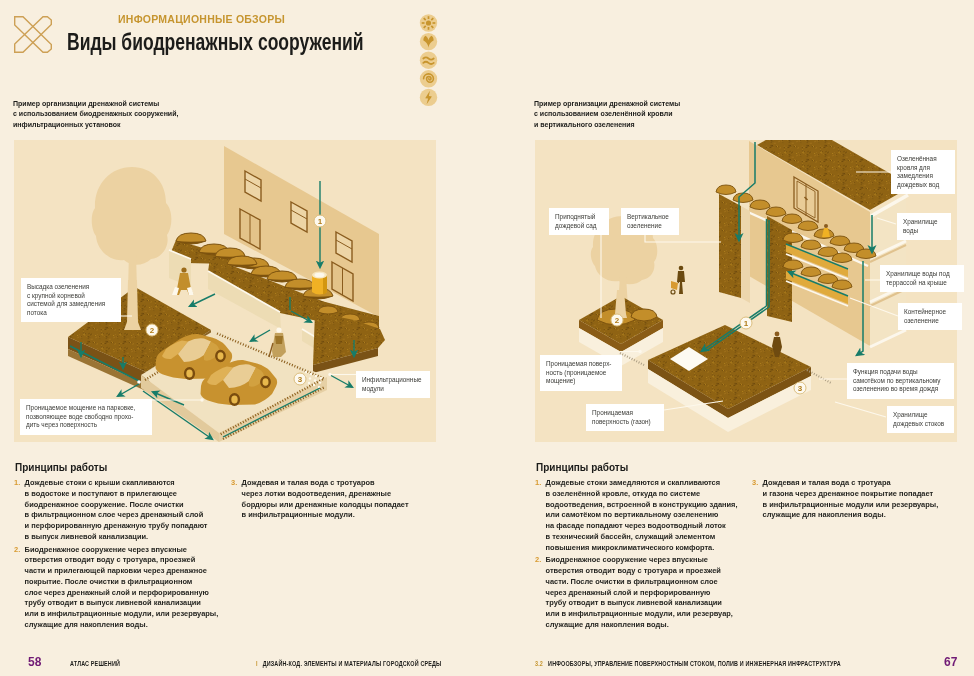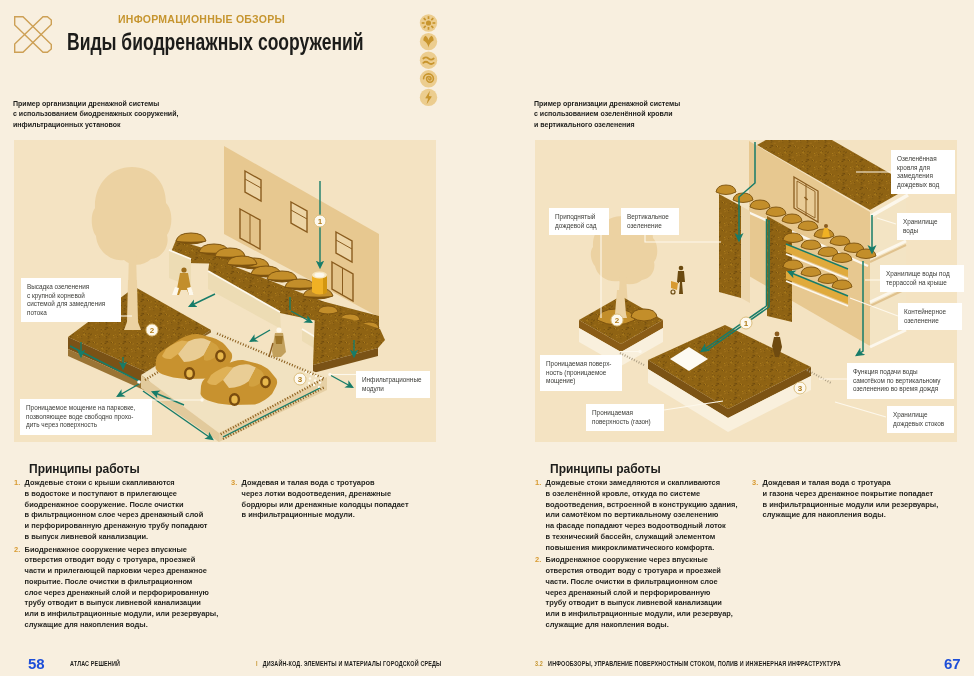--- a/index.html
+++ b/index.html
@@ -3,27 +3,27 @@
 <style>
 html,body{margin:0;padding:0;}
 body{width:974px;height:676px;overflow:hidden;background:#f8efdf;font-family:"Liberation Sans",sans-serif;}
 .page{position:absolute;left:0;top:0;width:974px;height:676px;background:#f8efdf;}
 .abs{position:absolute;}
 .gold{color:#c6952f;}
 .eyebrow{font-weight:bold;font-size:10.5px;letter-spacing:0.25px;color:#c6952f;}
 .title{font-weight:bold;font-size:24px;color:#1c1c1a;transform:scaleX(0.73);transform-origin:left top;white-space:nowrap;}
 .subhead{font-weight:bold;font-size:7.4px;line-height:10.3px;color:#1c1c1a;transform:scaleX(0.95);transform-origin:left top;white-space:nowrap;}
 .panel{position:absolute;width:422px;height:302px;background:#f4e3c2;}
-.ph{font-weight:bold;font-size:12px;color:#1c1c1a;margin-left:14px;}
+.ph{font-weight:bold;font-size:10px;color:#1c1c1a;}
 .plist{font-size:8.1px;line-height:10.75px;color:#262622;font-weight:bold;white-space:nowrap;transform:scaleX(0.92);transform-origin:left top;}
 .plist .num{color:#d89a30;}
 .li{position:relative;padding-left:11.5px;margin:0 0 2px 0;}
 .li .num{position:absolute;left:0;top:0;}
 .footer{font-weight:bold;font-size:6.3px;letter-spacing:0.2px;color:#1c1c1a;white-space:nowrap;transform:scaleX(0.86);transform-origin:left top;}
-.pageno{font-weight:bold;font-size:15px;color:#1d4ed8;}
+.pageno{font-weight:bold;font-size:12px;color:#701a75;}
 .lbl{position:absolute;background:#fff;color:#3c3c38;font-size:6.4px;line-height:8.6px;padding:5px 6px;font-weight:normal;}
 </style></head>
 <body>
 <div class="page">
 
 <div class="abs" style="left:14px;top:16px;width:38px;height:37px;">
 <svg width="38" height="37" viewBox="0 0 38 37">
 <g fill="none" stroke="#cda055" stroke-width="1.4">
 <path d="M0.7 9 L0.7 0.7 L9 0.7 L37.3 28.6 L37.3 33 L33.4 36.3 L29 36.3 Z"></path>
 <path d="M0.7 28 L0.7 36.3 L9 36.3 L37.3 8.4 L37.3 4 L33.4 0.7 L29 0.7 Z"></path>

